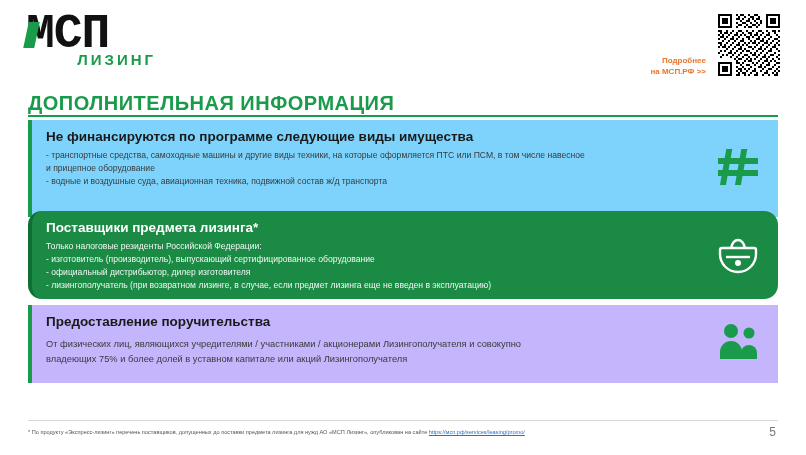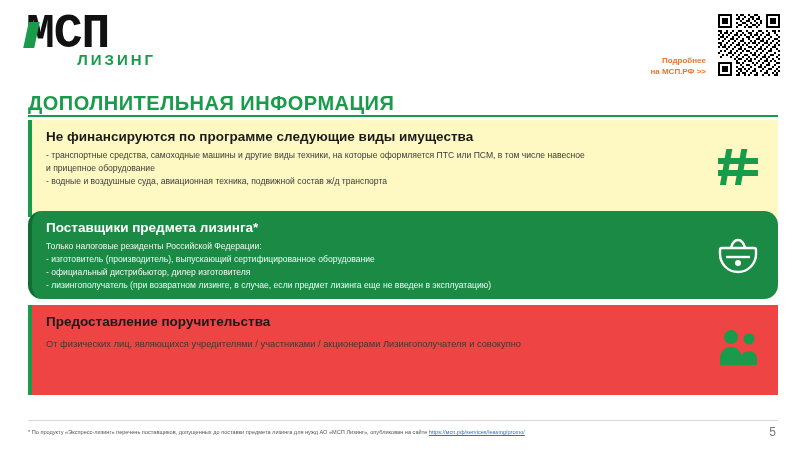--- a/index.html
+++ b/index.html
@@ -103,34 +103,34 @@
   
   .block {
     position: absolute;
     left: 28px;
     width: 750px;
     box-sizing: border-box;
   }
   .block-gray {
     top: 120px;
     height: 97px;
-    background: #fef9c3;
+    background: #7dd3fc;
     border-left: 4px solid #1a9b4b;
   }
   .block-green {
     top: 211px;
     height: 88px;
     background: #1a8a45;
     border-left: 4px solid #0f6e34;
     border-radius: 14px;
   }
   .block-gray2 {
     top: 305px;
-    height: 90px;
-    background: #ef4444;
+    height: 78px;
+    background: #c4b5fd;
     border-left: 4px solid #1a9b4b;
   }
 
   .block-head {
     font-size: 13.5px;
     font-weight: bold;
     padding: 9px 0 0 14px;
   }
   .block-gray .block-head, .block-gray2 .block-head { color: #1a1a1a; }
   .block-green .block-head { color: #ffffff; }
@@ -487,20 +487,21 @@
         </g>
         <circle cx="22" cy="32" r="3" fill="#ffffff"></circle>
       </svg>
     </div>
   </div>
 
   <div class="block block-gray2">
     <div class="block-head">Предоставление поручительства</div>
     <div class="block-body">
       <div class="line">От физических лиц, являющихся учредителями / участниками / акционерами Лизингополучателя и совокупно</div>
+      <div class="line">владеющих 75% и более долей в уставном капитале или акций Лизингополучателя</div>
     </div>
     <div class="block-icon">
       <svg width="44" height="42" viewBox="0 0 44 42">
         <g fill="#1a9b4b">
           <circle cx="15" cy="10" r="7"></circle>
           <path d="M4 38 v-7 a11 11 0 0 1 22 0 v7 z"></path>
           <circle cx="33" cy="12" r="5.5"></circle>
           <path d="M25 38 v-6 a8 8 0 0 1 16 0 v6 z"></path>
         </g>
       </svg>

